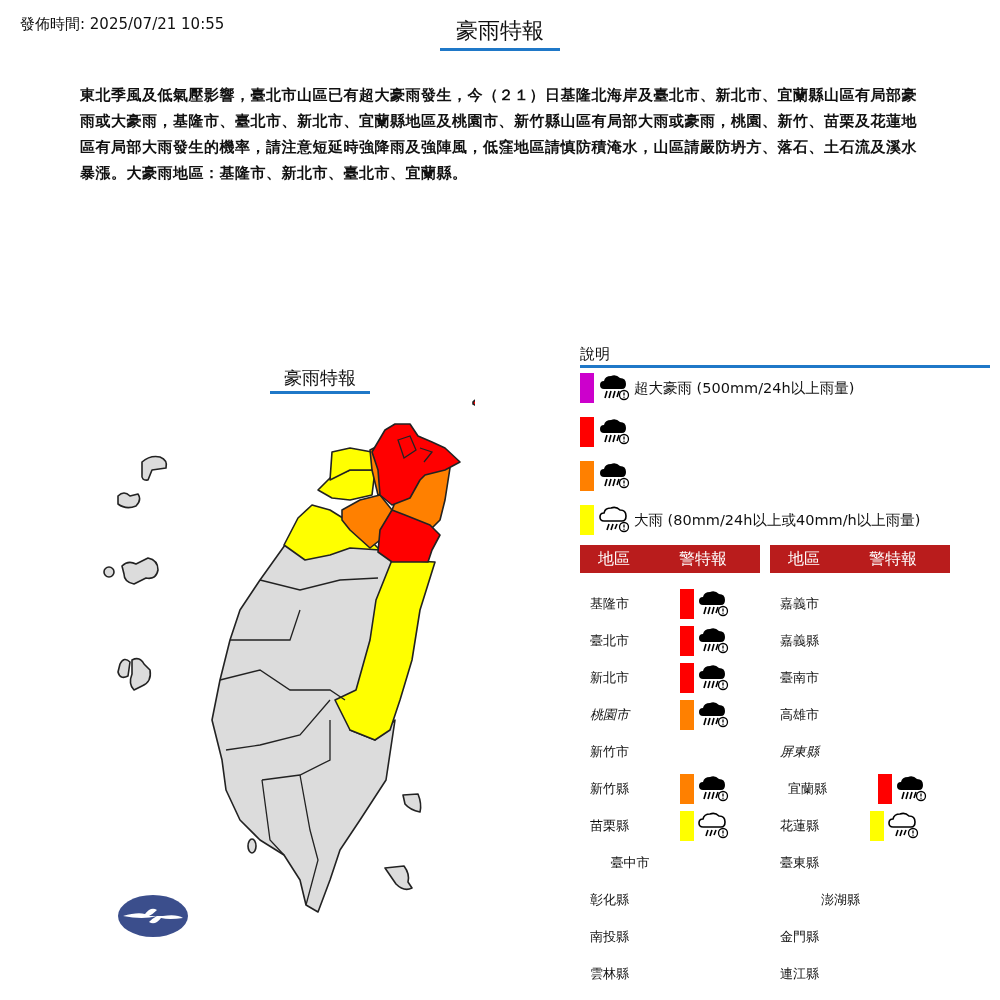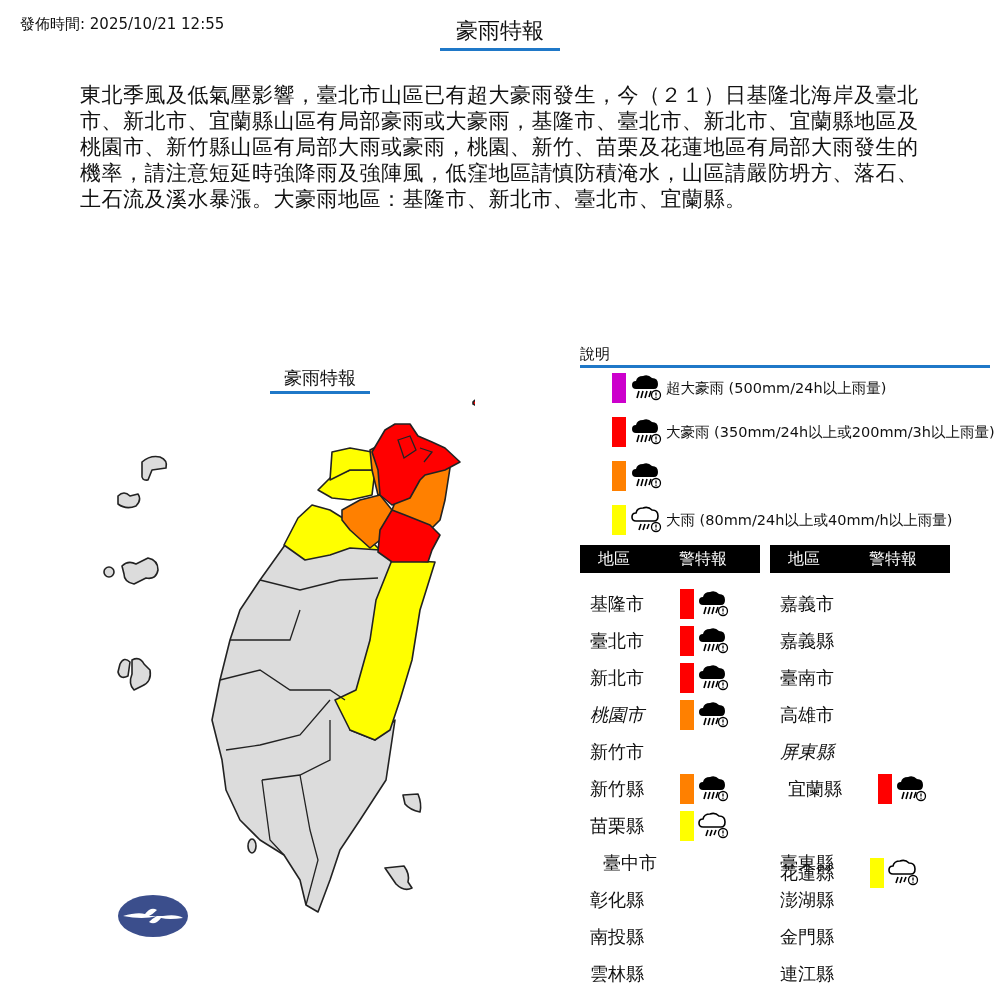--- a/index.html
+++ b/index.html
@@ -1,29 +1,29 @@
 <!DOCTYPE html>
 <html><head>
 <meta charset="utf-8">
 <style>
   html,body{margin:0;padding:0;background:#fff;}
   body{width:1000px;height:1000px;position:relative;overflow:hidden;font-family:"DejaVu Sans","Liberation Sans",sans-serif;color:#111;}
   .pubtime{position:absolute;left:20px;top:15px;font-size:15px;color:#111;}
   .page-title{position:absolute;left:440px;top:16px;width:120px;text-align:center;font-size:22px;padding-bottom:2px;border-bottom:3px solid #1f78c8;}
-  .desc{position:absolute;left:80px;top:82px;width:840px;font-size:21px;line-height:26px;letter-spacing:0.5px;}
+  .desc{position:absolute;left:80px;top:82px;width:840px;font-size:15px;line-height:26px;letter-spacing:0.5px;font-weight:bold;}
   .map-title{position:absolute;left:270px;top:366px;width:100px;text-align:center;font-size:18px;padding-bottom:1px;border-bottom:3px solid #1f78c8;}
   .map{position:absolute;left:95px;top:390px;width:380px;height:540px;}
   .logo{position:absolute;left:117px;top:894px;width:72px;height:44px;}
   .legend-head{position:absolute;left:580px;top:345px;width:410px;font-size:15px;border-bottom:3px solid #1f78c8;padding-bottom:1px;}
-  .legend-row{position:absolute;left:580px;height:30px;display:flex;align-items:center;font-size:14.5px;white-space:nowrap;margin-left:32px;}
+  .legend-row{position:absolute;left:580px;height:30px;display:flex;align-items:center;font-size:14.5px;white-space:nowrap;}
   .swatch{width:14px;height:30px;margin-right:4px;}
   .wicon{width:32px;height:30px;margin-right:4px;}
-  .tbl-head{position:absolute;top:545px;height:28px;background:#000000;color:#fff;font-size:16px;display:flex;align-items:center;}
+  .tbl-head{position:absolute;top:545px;height:28px;background:#b91c1c;color:#fff;font-size:16px;display:flex;align-items:center;}
   .tbl-head span{position:absolute;}
-  .row{position:absolute;height:30px;display:flex;align-items:center;font-size:18px;}
+  .row{position:absolute;height:30px;display:flex;align-items:center;font-size:13px;}
   .cell-name{position:absolute;left:0;width:80px;}
   .cell-sw{position:absolute;left:90px;width:14px;height:30px;}
   .cell-ic{position:absolute;left:107px;top:0;width:32px;height:30px;}
 </style>
 </head>
 <body>
 
 <svg width="0" height="0" style="position:absolute">
   <defs>
     <symbol id="cloud-filled" viewBox="0 0 32 30">
@@ -45,21 +45,21 @@
           <line x1="15" y1="19" x2="13" y2="25"></line>
           <line x1="19" y1="19" x2="17" y2="24"></line>
         </g>
       <circle cx="26" cy="22" r="4.5" fill="#fff" stroke="#000" stroke-width="1.3"></circle>
       <line x1="26" y1="19.5" x2="26" y2="22.5" stroke="#000" stroke-width="1.3"></line>
         <circle cx="26" cy="24.2" r="0.7" fill="#000"></circle>
     </symbol>
   </defs>
 </svg>
 
-<div class="pubtime">發佈時間: 2025/10/21 12:55</div>
+<div class="pubtime">發佈時間: 2025/07/21 10:55</div>
 <div class="page-title">豪雨特報</div>
 <div class="desc">東北季風及低氣壓影響，臺北市山區已有超大豪雨發生，今（２１）日基隆北海岸及臺北市、新北市、宜蘭縣山區有局部豪雨或大豪雨，基隆市、臺北市、新北市、宜蘭縣地區及桃園市、新竹縣山區有局部大雨或豪雨，桃園、新竹、苗栗及花蓮地區有局部大雨發生的機率，請注意短延時強降雨及強陣風，低窪地區請慎防積淹水，山區請嚴防坍方、落石、土石流及溪水暴漲。大豪雨地區：基隆市、新北市、臺北市、宜蘭縣。</div>
 
 <div class="map-title">豪雨特報</div>
 
 <svg class="map" viewBox="95 390 380 540">
   <g stroke="#222" stroke-width="1.6" stroke-linejoin="round">
 
     <path d="M142 462 Q150 455 160 457 Q168 460 166 468 L152 470 L148 480 Q141 481 142 474 Z" fill="#dcdcdc"></path>
     <path d="M118 496 Q124 490 130 496 L138 494 Q142 500 136 506 Q126 510 118 504 Z" fill="#dcdcdc"></path>
@@ -116,21 +116,20 @@
   <svg class="wicon">
       <use href="#cloud-filled"></use>
     </svg>
   <span>超大豪雨 (500mm/24h以上雨量)</span>
 </div>
 <div class="legend-row" style="top:417px">
   <div class="swatch" style="background:#ff0000"></div>
   <svg class="wicon">
       <use href="#cloud-filled"></use>
     </svg>
-  <span>大豪雨 (350mm/24h以上或200mm/3h以上雨量)</span>
 </div>
 <div class="legend-row" style="top:461px">
   <div class="swatch" style="background:#ff8000"></div>
   <svg class="wicon">
       <use href="#cloud-filled"></use>
     </svg>
 </div>
 <div class="legend-row" style="top:505px">
   <div class="swatch" style="background:#ffff00"></div>
   <svg class="wicon">
@@ -223,31 +222,31 @@
     <div class="row" style="left: 780px; top: 737px; width: 170px; font-style: italic;">
       <span class="cell-name">屏東縣</span>
     </div>
     <div class="row" style="left: 780px; top: 774px; width: 170px; margin-left: 8px;">
       <span class="cell-name">宜蘭縣</span>
       <div class="cell-sw" style="background: rgb(255, 0, 0);"></div>
       <svg class="cell-ic" viewBox="0 0 32 30">
         <use href="#cloud-filled"></use>
       </svg>
     </div>
-    <div class="row" style="left: 780px; top: 811px; width: 170px; margin-top: 47px;">
+    <div class="row" style="left: 780px; top: 811px; width: 170px;">
       <span class="cell-name">花蓮縣</span>
       <div class="cell-sw" style="background: rgb(255, 255, 0);"></div>
       <svg class="cell-ic" viewBox="0 0 32 30">
         <use href="#cloud-outline"></use>
       </svg>
     </div>
     <div class="row" style="left: 780px; top: 848px; width: 170px;">
       <span class="cell-name">臺東縣</span>
     </div>
-    <div class="row" style="left: 780px; top: 885px; width: 170px;">
+    <div class="row" style="left: 780px; top: 885px; width: 170px; text-align: right;">
       <span class="cell-name">澎湖縣</span>
     </div>
     <div class="row" style="left: 780px; top: 922px; width: 170px;">
       <span class="cell-name">金門縣</span>
     </div>
     <div class="row" style="left: 780px; top: 959px; width: 170px;">
       <span class="cell-name">連江縣</span>
     </div>
   </div>
 

